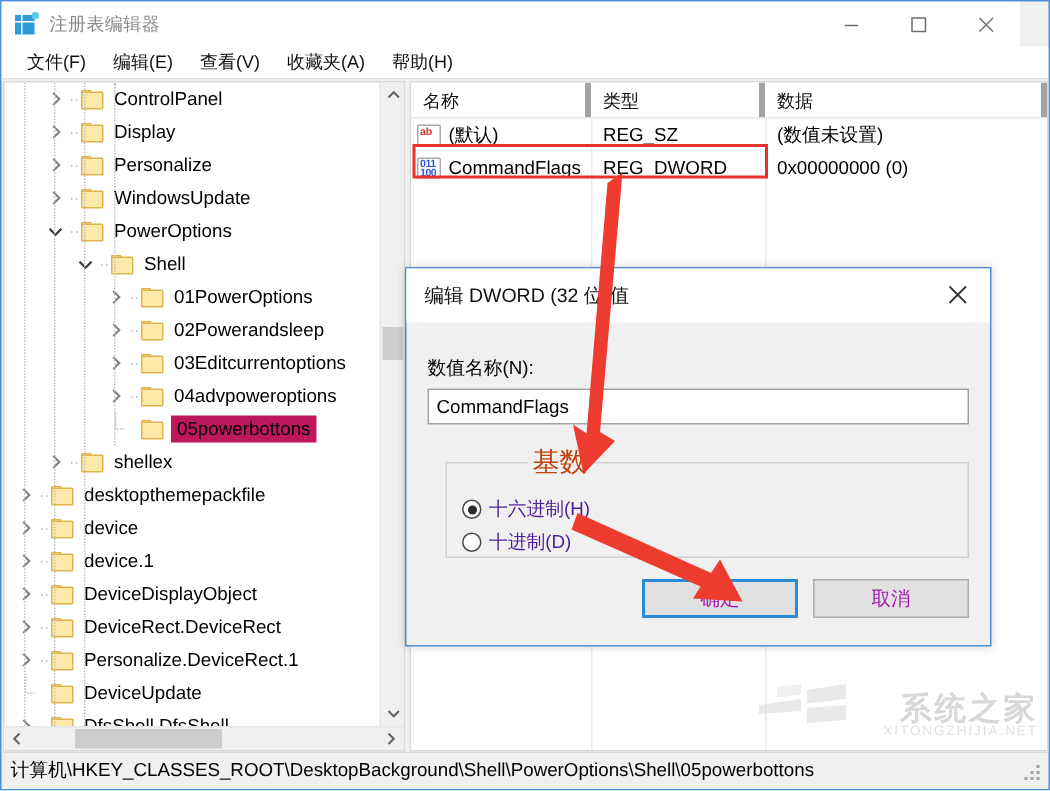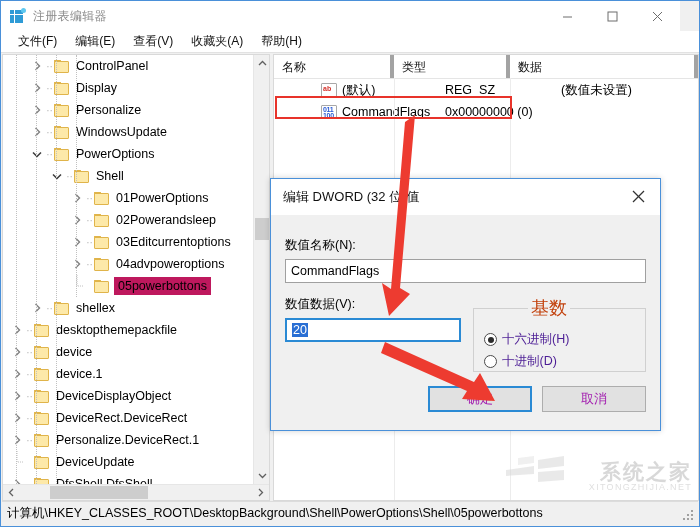--- a/index.html
+++ b/index.html
@@ -212,21 +212,20 @@
     padding: 4px 0 0 8px;
     border-right: 4px solid #a3a3a3;
     box-sizing: border-box;
     white-space: nowrap;
   }
   .lrow {
     display: flex;
     height: 22px;
     align-items: flex-end;
     position: relative;
-    padding-left: 43px;
   }
   .lrow .cell {
     font-size: 12.5px; color: #000;
     box-sizing: border-box;
     padding-left: 8px;
     white-space: nowrap;
     display: flex; align-items: center;
     height: 22px;
   }
   .lrow .cell.namecell { padding-left: 4px; }
@@ -772,20 +771,21 @@
       </div>
       <div class="cell col-type">REG_SZ</div>
       <div class="cell col-data">(数值未设置)</div>
     </div>
 
     <div class="lrow">
       <div class="cell col-name namecell">
         <span class="vicon dw">011<br>100</span>
         <span>CommandFlags</span>
       </div>
+      <div class="cell col-type">REG_DWORD</div>
       <div class="cell col-data">0x00000000 (0)</div>
     </div>
 
     <div class="col-sep" style="left:120px;"></div>
     <div class="col-sep" style="left:236px;"></div>
   </div>
 
   <div class="red-rect" style="left:274px; top:95px; width:237px; height:23px;"></div>
 
   <div class="dialog">
@@ -799,26 +799,20 @@
       </div>
     </div>
 
     <div class="dlg-body">
       <div class="flabel">数值名称(N):</div>
       <div class="finput">
         <span>CommandFlags</span>
       </div>
 
       <div class="row2">
-        <div class="valcol">
-          <div class="flabel">数值数据(V):</div>
-          <div class="finput focused">
-            <span class="sel-text">20</span>
-          </div>
-        </div>
 
         <div class="basecol">
           <fieldset class="group">
             <legend>基数</legend>
             <div class="radio-row">
               <span class="radio on"></span>
               <span>十六进制(H)</span>
             </div>
             <div class="radio-row">
               <span class="radio"></span>

